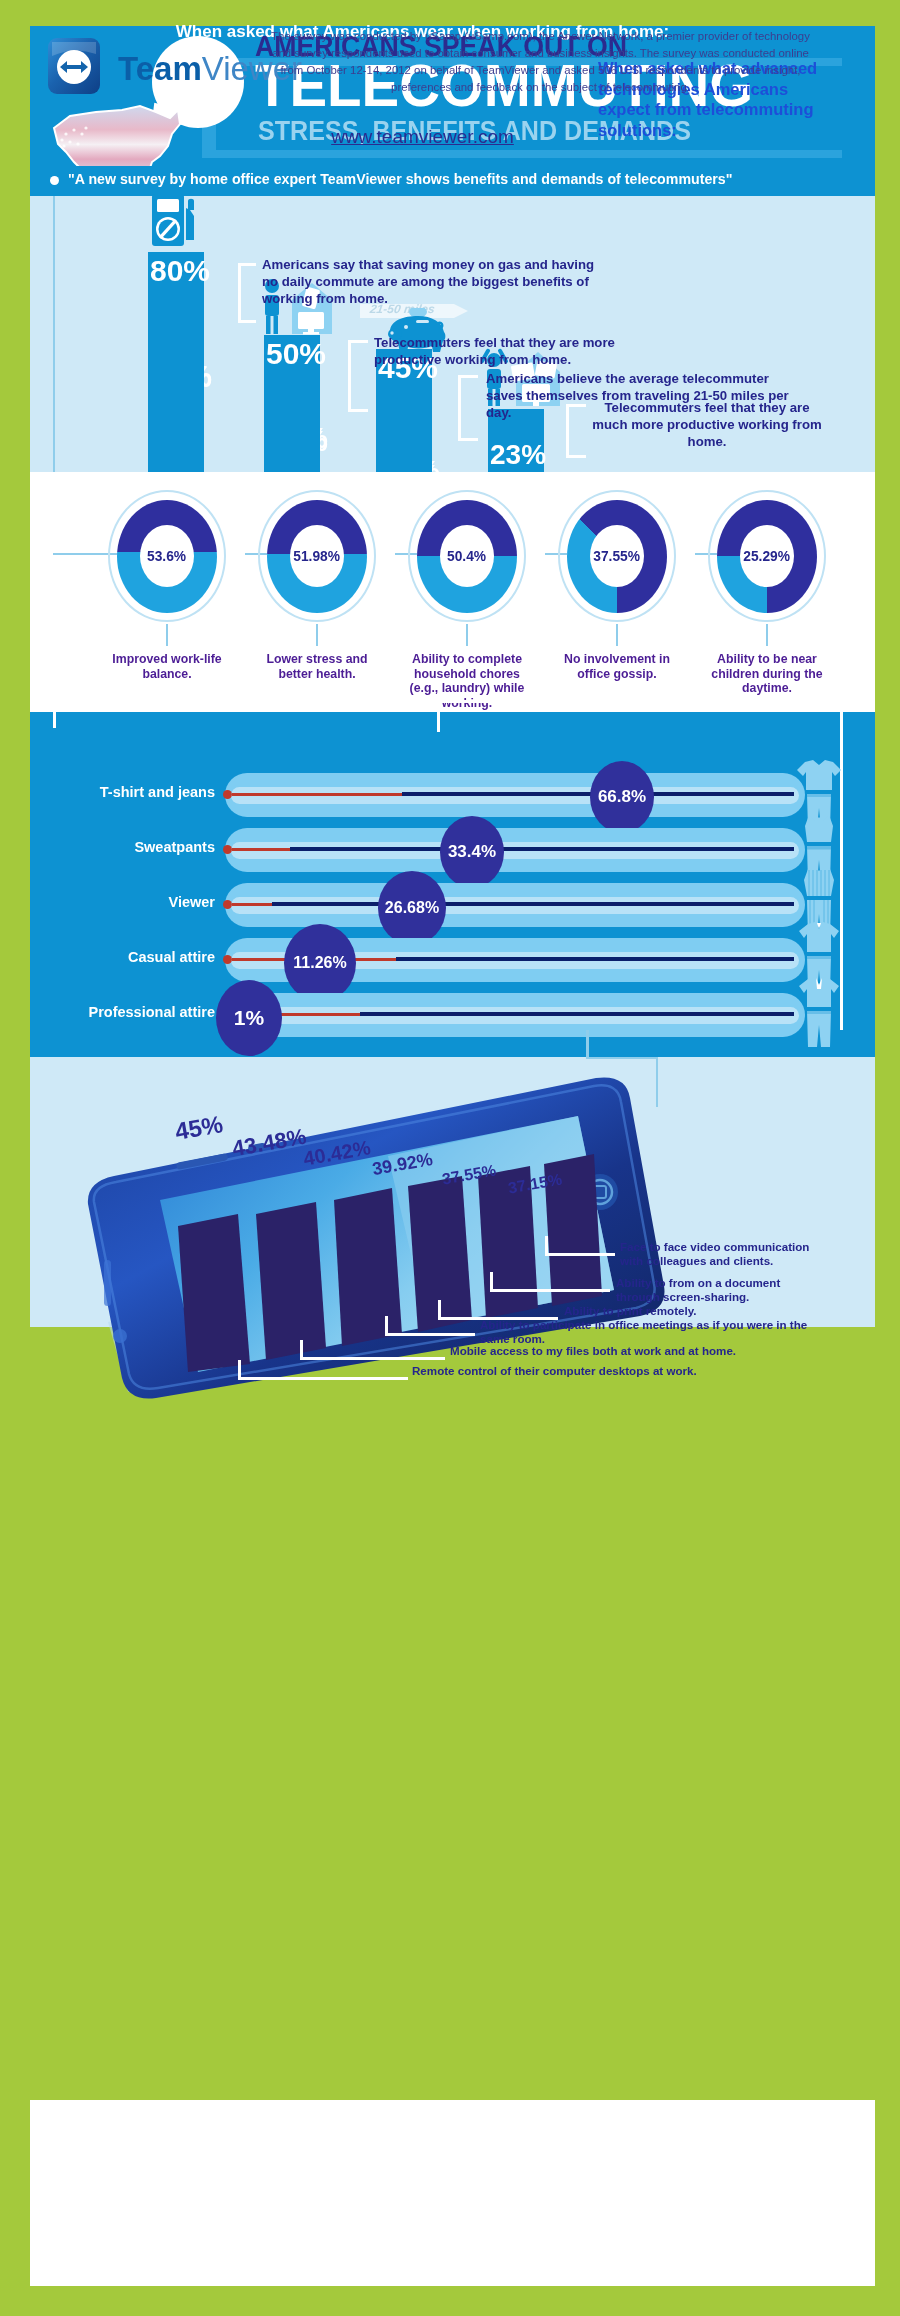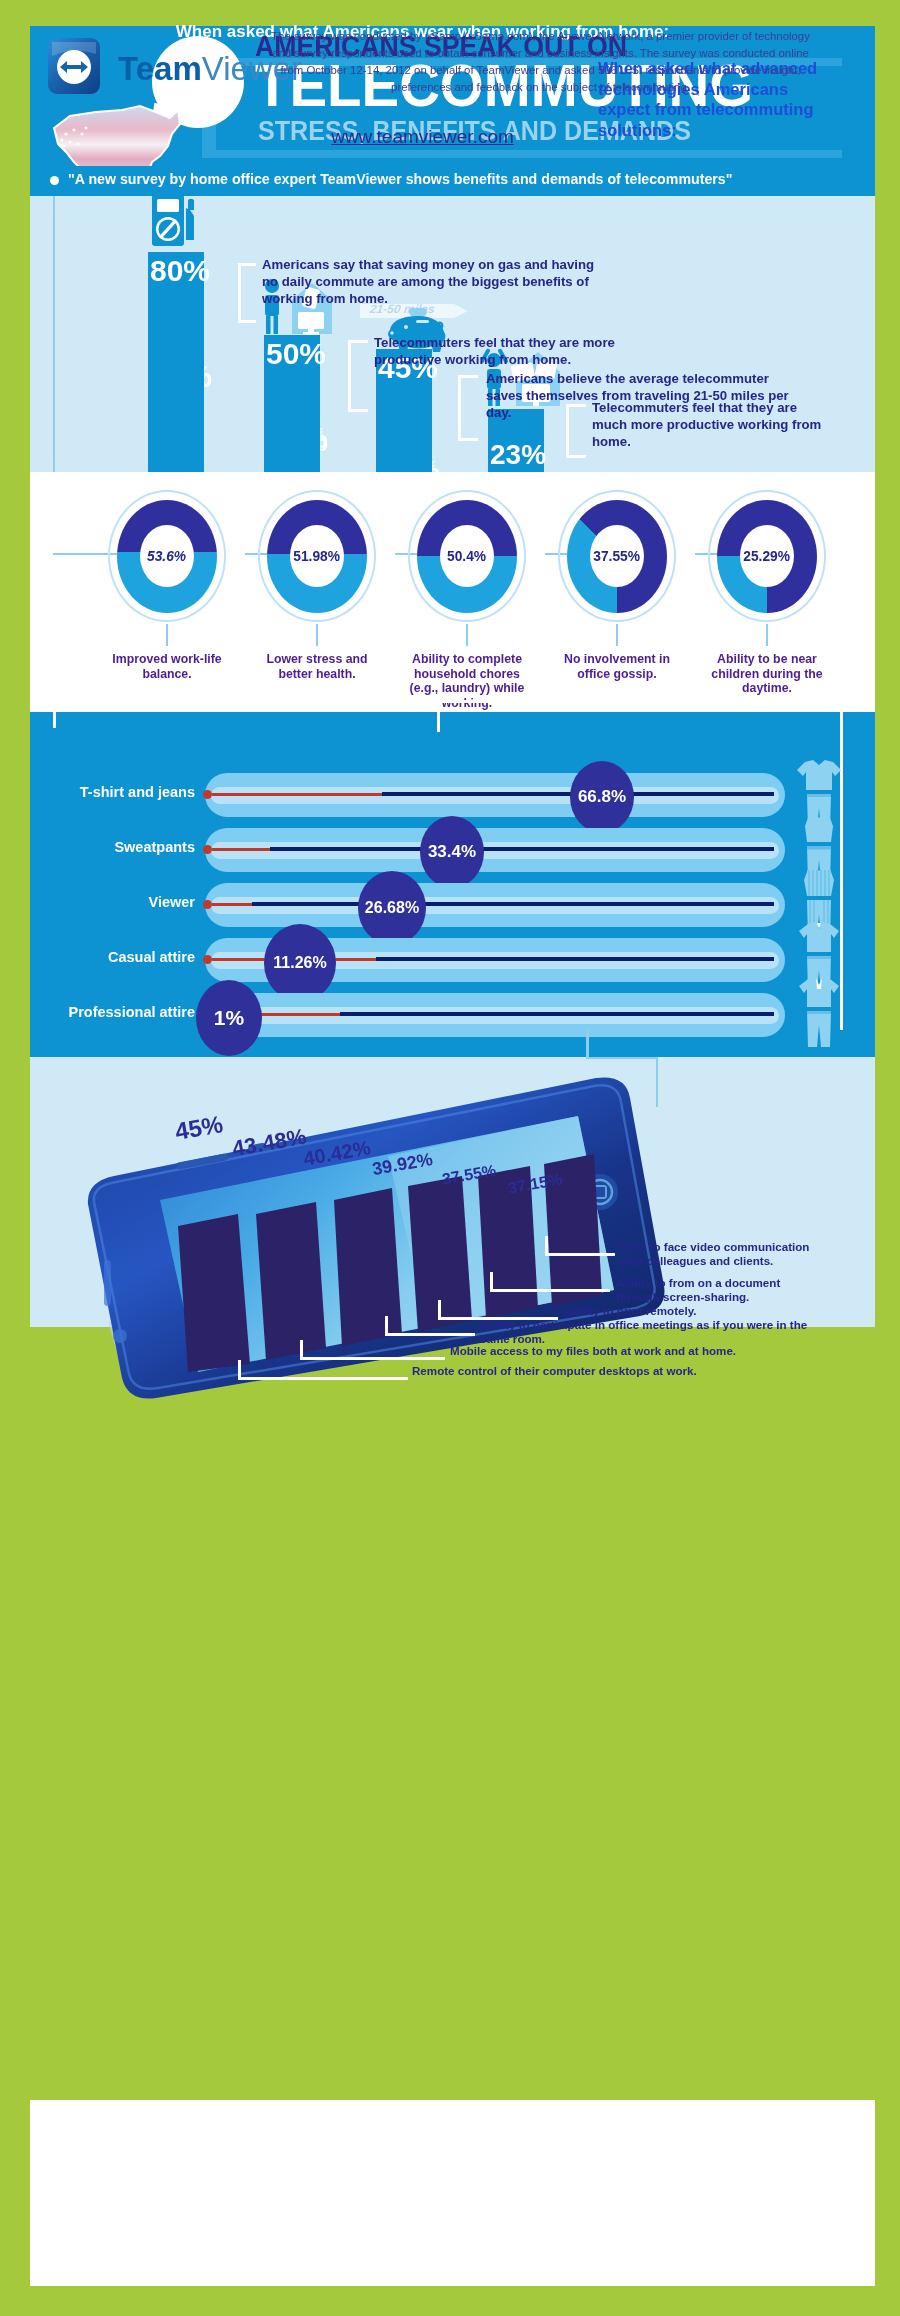--- a/index.html
+++ b/index.html
@@ -132,21 +132,21 @@
 
   
   #sec3 {
     left: 30px; top: 712px; width: 845px; height: 345px;
     background: #0d92d2;
   }
   #sec3-title {
     position: absolute; left: 0; top: 22px; width: 845px;
     text-align: center; color: #ffffff; font-weight: bold; font-size: 17px;
   }
-  .attire-row { position: absolute; height: 54px; }
+  .attire-row { position: absolute; height: 54px; margin-left: 20px; }
   .attire-label {
     position: absolute; right: 0; top: 14px; color: #ffffff;
     font-weight: bold; font-size: 14.5px; white-space: nowrap;
     text-align: right;
   }
   .attire-track {
     position: absolute; height: 44px; border-radius: 22px;
     background: #7fcdf2;
   }
   .attire-track-inner {
@@ -436,32 +436,32 @@
   </div>
   <div class="elbow" style="left:544px; top:404px; width:48px; height:60px;">
     <div class="v" style="left:22px; top:0; height:54px;"></div>
     <div class="h" style="left:22px; top:51px; width:20px;"></div>
     <div class="h" style="left:22px; top:0; width:20px;"></div>
   </div>
 
   <div class="s1-note noselect" style="left:262px; top:257px; width:340px;">Americans say that saving money on gas and having no daily commute are among the biggest benefits of working from home.</div>
   <div class="s1-note noselect" style="left:374px; top:335px; width:300px;">Telecommuters feel that they are more productive working from home.</div>
   <div class="s1-note noselect" style="left:486px; top:371px; width:310px;">Americans believe the average telecommuter saves themselves from traveling 21-50 miles per day.</div>
-  <div class="s1-note noselect" style="left:592px; top:400px; width:230px;">Telecommuters feel that they are much more productive working from home.</div>
+  <div class="s1-note noselect" style="left:592px; top:400px; width:230px;text-align:center;">Telecommuters feel that they are much more productive working from home.</div>
 
   <div class="abs" id="sec2"></div>
   <div class="abs spine-h" style="left:53px; top:553px; width:68px;"></div>
   <div class="abs spine-h" style="left:245px; top:553px; width:22px;"></div>
   <div class="abs spine-h" style="left:395px; top:553px; width:22px;"></div>
   <div class="abs spine-h" style="left:545px; top:553px; width:22px;"></div>
   <div class="abs spine-h" style="left:695px; top:553px; width:22px;"></div>
 
   <div class="donut-wrap" style="left:98px; top:490px;">
     <div class="donut-ring-outer">
-      <div class="donut" style="background: linear-gradient(to bottom, #2f2f9e 0%, #2f2f9e 46.4%, #1fa3df 46.4%, #1fa3df 100%); font-style: italic;">
+      <div class="donut" style="background: linear-gradient(to bottom, #2f2f9e 0%, #2f2f9e 46.4%, #1fa3df 46.4%, #1fa3df 100%);">
         <div class="donut-hole">
           <span class="donut-val noselect">53.6%</span>
         </div>
       </div>
     </div>
     <div class="abs spine" style="left:68px; top:134px; height:22px;"></div>
     <div class="donut-cap noselect" style="margin-top:30px;">Improved work-life balance.</div>
   </div>
 
   <div class="donut-wrap" style="left:248px; top:490px;">

